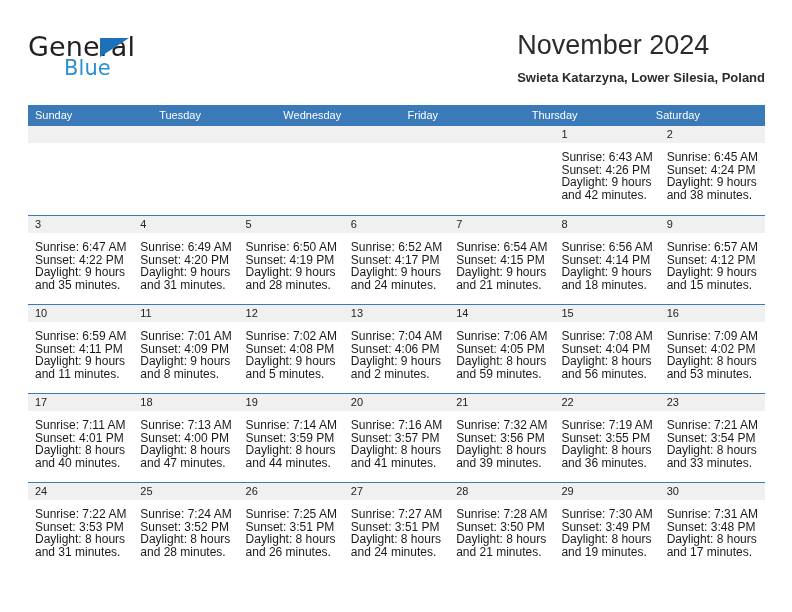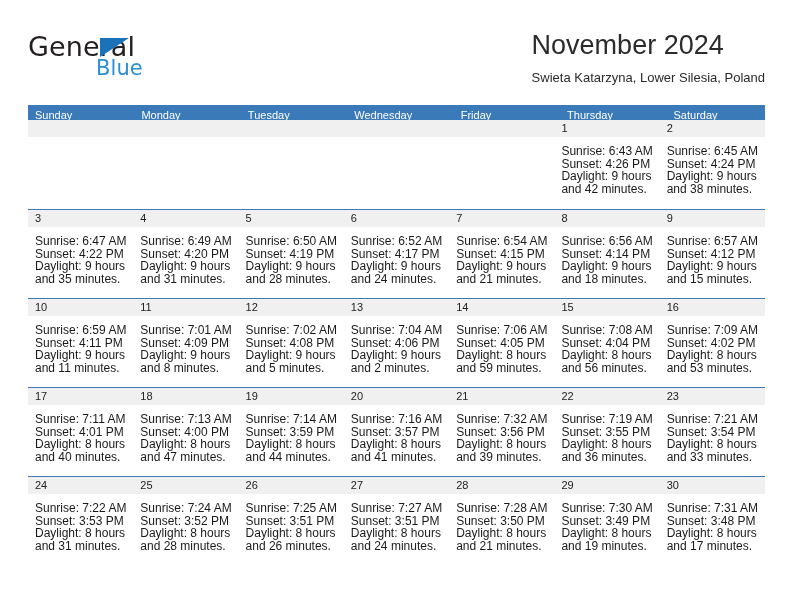--- a/index.html
+++ b/index.html
@@ -59,58 +59,57 @@
   .logo-blue {
     position: absolute;
     left: 36px;
     top: 21px;
     font-size: 21px;
     letter-spacing: 0.1px;
     color: #2b8fd4;
     font-family: "DejaVu Sans", sans-serif;
     font-weight: 400;
     line-height: 22px;
-    margin-left: 32px;
   }
 
   .title-block {
     position: absolute;
     right: 0px;
     top: 0px;
     text-align: left;
   }
   .cal-title {
     font-size: 27px;
     color: #2b2b2b;
     font-weight: 400;
     line-height: 34px;
     white-space: nowrap;
     font-family: "Liberation Sans", sans-serif;
   }
   .cal-subtitle {
     margin-top: 8px;
     font-size: 13px;
     color: #2b2b2b;
-    font-weight: 400;
+    font-weight: 700;
     line-height: 16px;
     white-space: nowrap;
     font-family: "Liberation Sans", sans-serif;
   }
 
   
   .calendar {
     position: absolute;
     left: 28px;
     top: 105px;
     width: 737px;
   }
   .weekday-row {
     display: flex;
     background: #3a7ab8;
-    height: 15px;
+    height: 21px;
     gap: 8px;
   }
   .weekday-cell {
     flex: 1 1 0;
     color: #ffffff;
     font-size: 11px;
     line-height: 21px;
     padding-left: 7px;
     box-sizing: border-box;
     font-family: "Liberation Sans", sans-serif;
@@ -175,21 +174,20 @@
       <div class="cal-title">November 2024</div>
       <div class="cal-subtitle">Swieta Katarzyna, Lower Silesia, Poland</div>
     </div>
 
   </div>
 
   <div class="calendar">
 
     <div class="weekday-row">
       <div class="weekday-cell">Sunday</div>
-      <div class="weekday-cell">Monday</div>
       <div class="weekday-cell">Tuesday</div>
       <div class="weekday-cell">Wednesday</div>
       <div class="weekday-cell">Friday</div>
       <div class="weekday-cell">Thursday</div>
       <div class="weekday-cell">Saturday</div>
     </div>
 
     <div class="week-row first">
       <div class="day-cell empty">
         <div class="day-number"></div>

